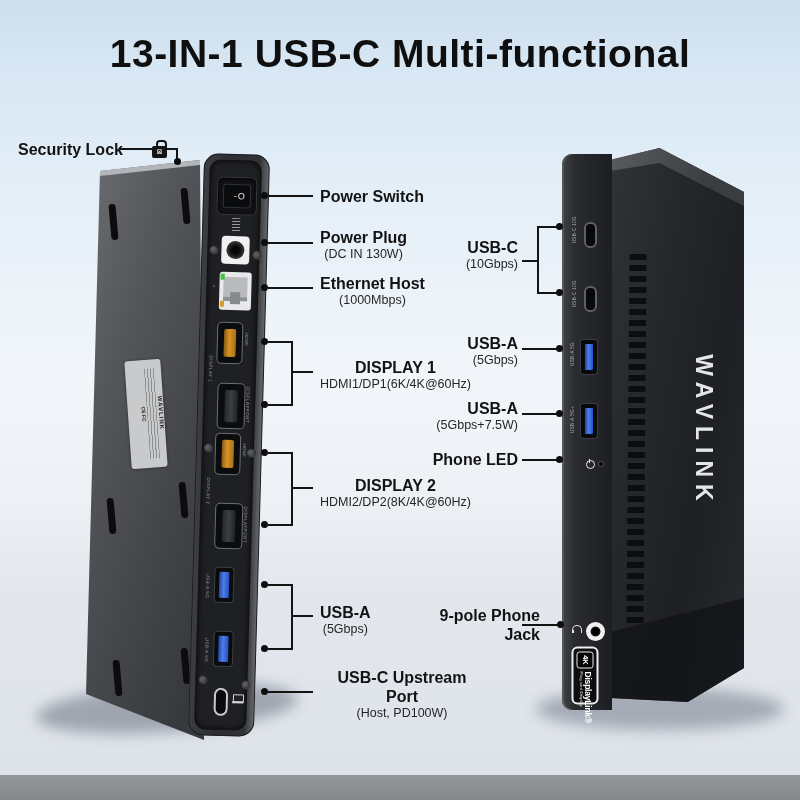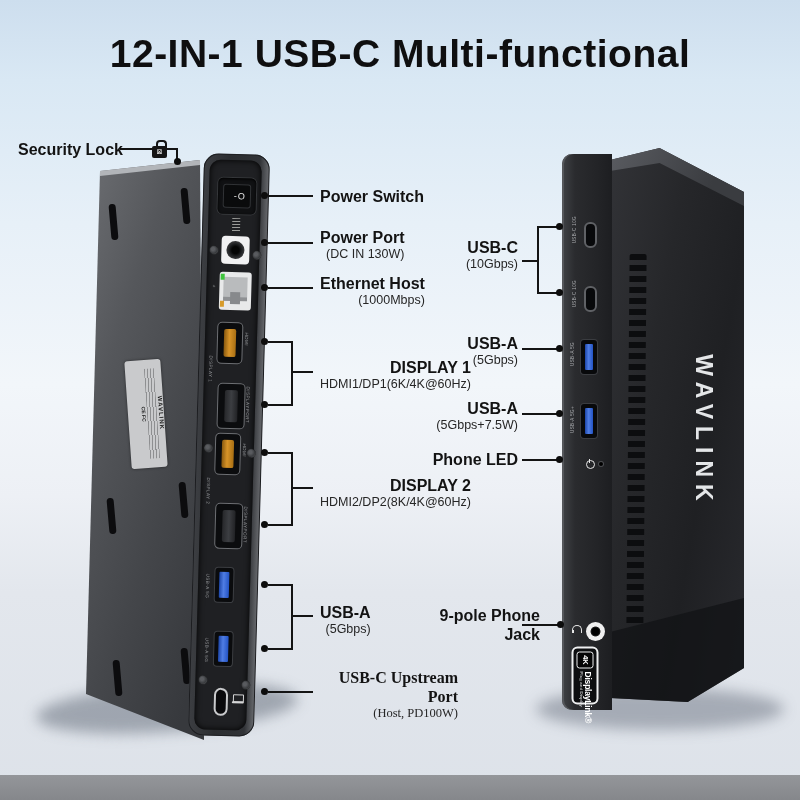--- a/index.html
+++ b/index.html
@@ -7,21 +7,21 @@
   body{position:relative;
     background:linear-gradient(180deg,#cddeee 0%,#d9e8f4 10%,#e7f0f8 28%,#f2f6fa 48%,#edf0f5 62%,#e3e7ed 74%,#dde2e9 100%);}
   .abs{position:absolute;}
   
   .title{left:0;top:30;width:800px;text-align:center;color:#0f0f10;
     font-weight:bold;font-size:39px;letter-spacing:.5px;line-height:52px;top:28px;}
   
   .cl{position:absolute;height:2px;background:#141414;}
   .cv{position:absolute;width:2px;background:#141414;}
   .cd{position:absolute;width:7px;height:7px;border-radius:50%;background:#0d0d0d;}
-  .lblL{position:absolute;text-align:right;color:#131313;}
+  .lblL{position:absolute;text-align:center;color:#131313;}
   .lblR{position:absolute;text-align:right;color:#131313;}
   .lbl-main{font-size:16px;font-weight:bold;line-height:19px;}
   .lbl-sub{font-size:12.5px;font-weight:normal;color:#262626;line-height:15px;}
   
   .floor-edge{left:0;top:775px;width:800px;height:25px;
     background:linear-gradient(180deg,#94969a,#85878b);}
   .shadow{position:absolute;border-radius:50%;filter:blur(7px);}
   
   .dev-back{left:84px;top:152px;width:186px;height:592px;}
   .db-side{position:absolute;left:0;top:0;width:120px;height:592px;
@@ -127,21 +127,21 @@
   
   .lock-body{position:absolute;left:152px;top:146px;width:15px;height:12px;background:#141414;
     border-radius:2px;color:#fff;font-size:7px;line-height:12px;text-align:center;}
   .lock-shackle{position:absolute;left:156px;top:140px;width:7px;height:8px;
     border:2px solid #141414;border-bottom:none;border-radius:4px 4px 0 0;}
 </style>
 </head>
 <body>
 
 <div class="abs title">
-  <div>12-IN-1 USB-C Multi-functional</div>
+  <div>13-IN-1 USB-C Multi-functional</div>
 </div>
 
 <div class="abs floor-edge"></div>
 
 <div class="shadow" style="left:36px;top:684px;width:262px;height:48px;background:rgba(52,62,78,.38);transform:rotate(-4deg);"></div>
 <div class="shadow" style="left:536px;top:688px;width:248px;height:42px;background:rgba(52,62,78,.34);"></div>
 
 <div class="abs dev-back">
   <div class="db-side"></div>
   <div class="db-side-hl"></div>
@@ -270,21 +270,21 @@
 
 <div class="cd" style="left:261px;top:192px;"></div>
 <div class="cl" style="left:268px;top:195px;width:45px;"></div>
 <div class="lblL" style="left:320px;top:187px;">
   <div class="lbl-main">Power Switch</div>
 </div>
 
 <div class="cd" style="left:261px;top:239px;"></div>
 <div class="cl" style="left:268px;top:242px;width:45px;"></div>
 <div class="lblL" style="left:320px;top:228px;">
-  <div class="lbl-main">Power Port</div>
+  <div class="lbl-main">Power Plug</div>
   <div class="lbl-sub">(DC IN 130W)</div>
 </div>
 
 <div class="cd" style="left:261px;top:284px;"></div>
 <div class="cl" style="left:268px;top:287px;width:45px;"></div>
 <div class="lblL" style="left:320px;top:274px;">
   <div class="lbl-main">Ethernet Host</div>
   <div class="lbl-sub">(1000Mbps)</div>
 </div>
 
@@ -316,21 +316,21 @@
 <div class="cl" style="left:268px;top:648px;width:25px;"></div>
 <div class="cv" style="left:291px;top:584px;height:66px;"></div>
 <div class="cl" style="left:293px;top:615px;width:20px;"></div>
 <div class="lblL" style="left:320px;top:603px;">
   <div class="lbl-main">USB-A</div>
   <div class="lbl-sub">(5Gbps)</div>
 </div>
 
 <div class="cd" style="left:261px;top:688px;"></div>
 <div class="cl" style="left:268px;top:691px;width:45px;"></div>
-<div class="lblL" style="left:326px;top:668px;width:132px;font-family:Liberation Serif, serif;">
+<div class="lblL" style="left:336px;top:668px;width:132px;">
   <div class="lbl-main">USB-C Upstream Port</div>
   <div class="lbl-sub">(Host, PD100W)</div>
 </div>
 
 <div class="lblR" style="right:282px;top:238px;">
   <div class="lbl-main">USB-C</div>
   <div class="lbl-sub">(10Gbps)</div>
 </div>
 <div class="cl" style="left:522px;top:260px;width:15px;"></div>
 <div class="cv" style="left:537px;top:226px;height:68px;"></div>

